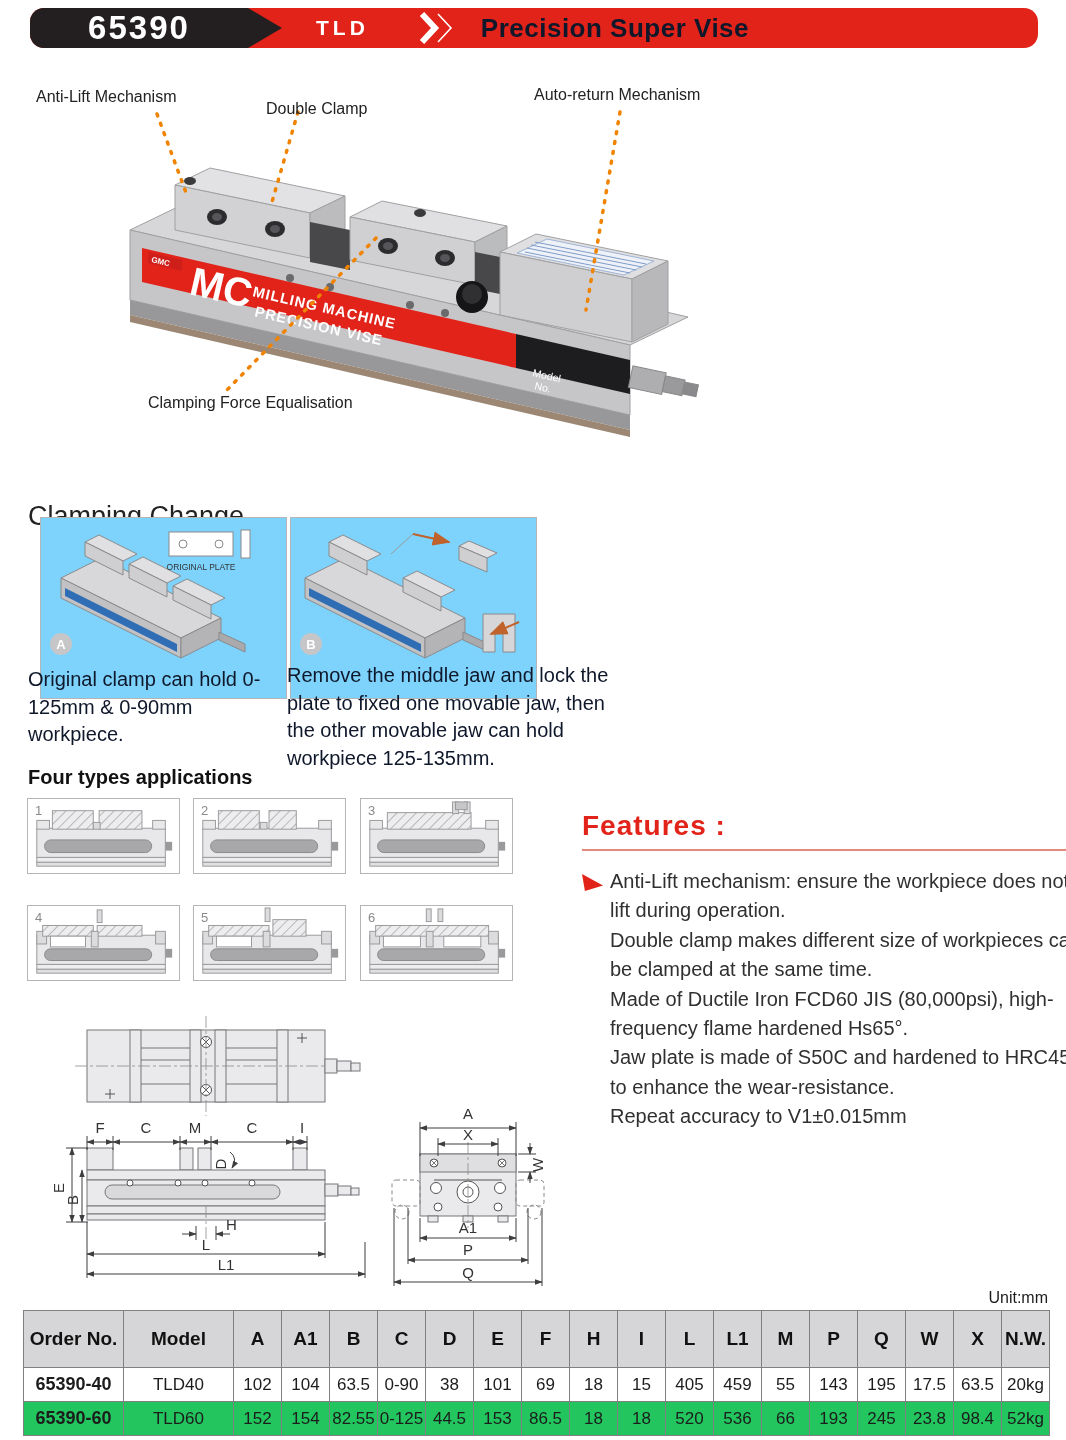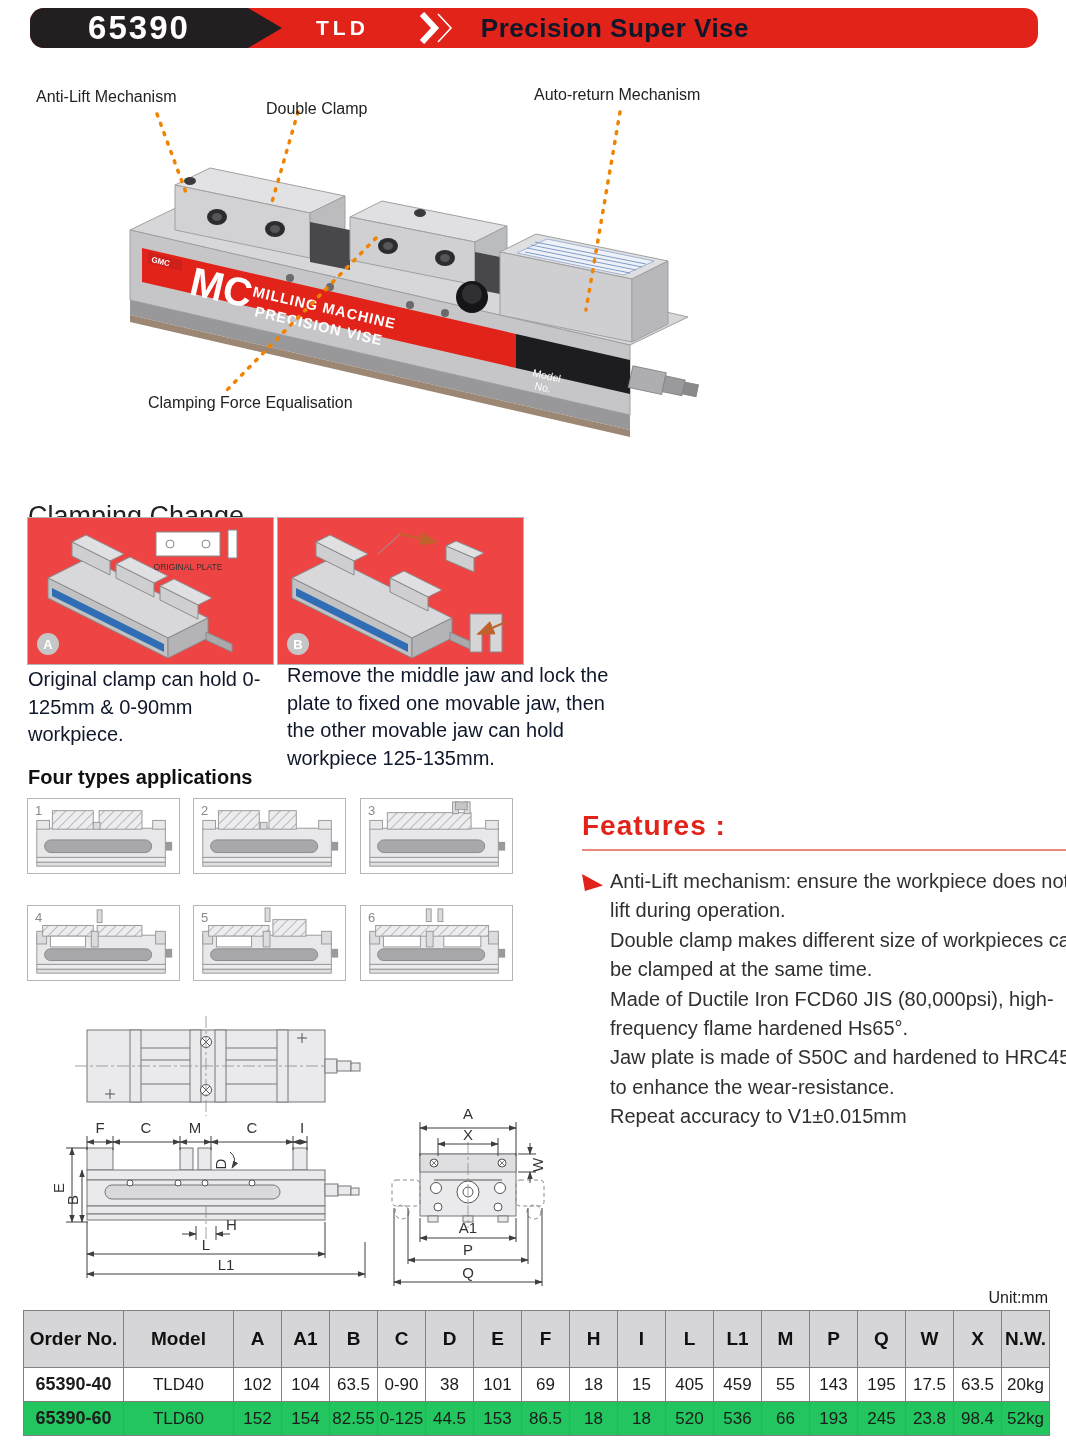--- a/index.html
+++ b/index.html
@@ -17,21 +17,21 @@
   .hbar .chev{margin-left:50px;flex:0 0 auto;display:block;}
   .hbar .title{margin-left:28px;font-size:26px;font-weight:bold;color:#0f172a;letter-spacing:.5px;}
 
   
   .photo{position:absolute;left:20px;top:80px;width:740px;height:392px;}
   .photo svg{position:absolute;left:0;top:0;}
   .callout{position:absolute;font-size:16px;color:#222;white-space:nowrap;}
 
   
   .cc-title{position:absolute;left:28px;top:501px;font-size:27px;color:#222;}
-  .cc-panel{position:absolute;top:517px;width:247px;height:148px;background:#ef4444;border:1px solid #b5b5b7;box-sizing:border-box;}
+  .cc-panel{position:absolute;top:517px;width:247px;height:182px;background:#7dd3fc;border:1px solid #b5b5b7;box-sizing:border-box;margin-left:13px;}
   .cc-a{left:27px;} .cc-b{left:277px;}
   .cc-cap{position:absolute;font-size:20px;line-height:1.38;color:#0f172a;}
 
   
   .ft-title{position:absolute;left:28px;top:766px;font-size:20px;font-weight:bold;color:#111;}
   .app{position:absolute;width:153px;height:76px;border:1px solid #b5b5b7;background:#fff;box-sizing:border-box;}
   .app .num{position:absolute;left:7px;top:4px;font-size:13px;color:#8a8a8c;}
   .app svg{position:absolute;left:0;top:0;}
 
   

